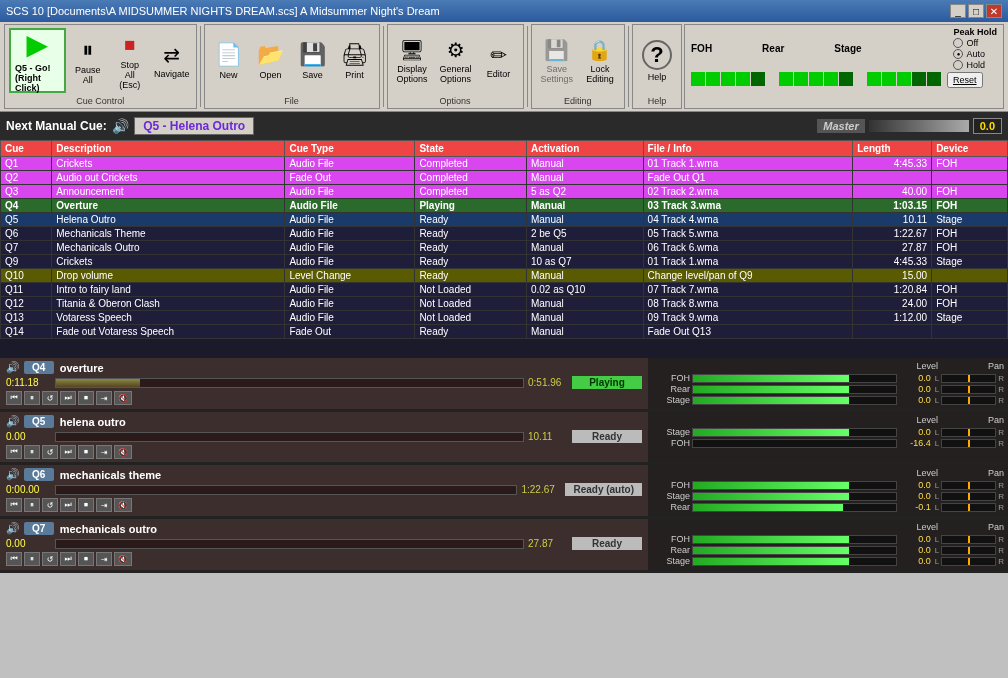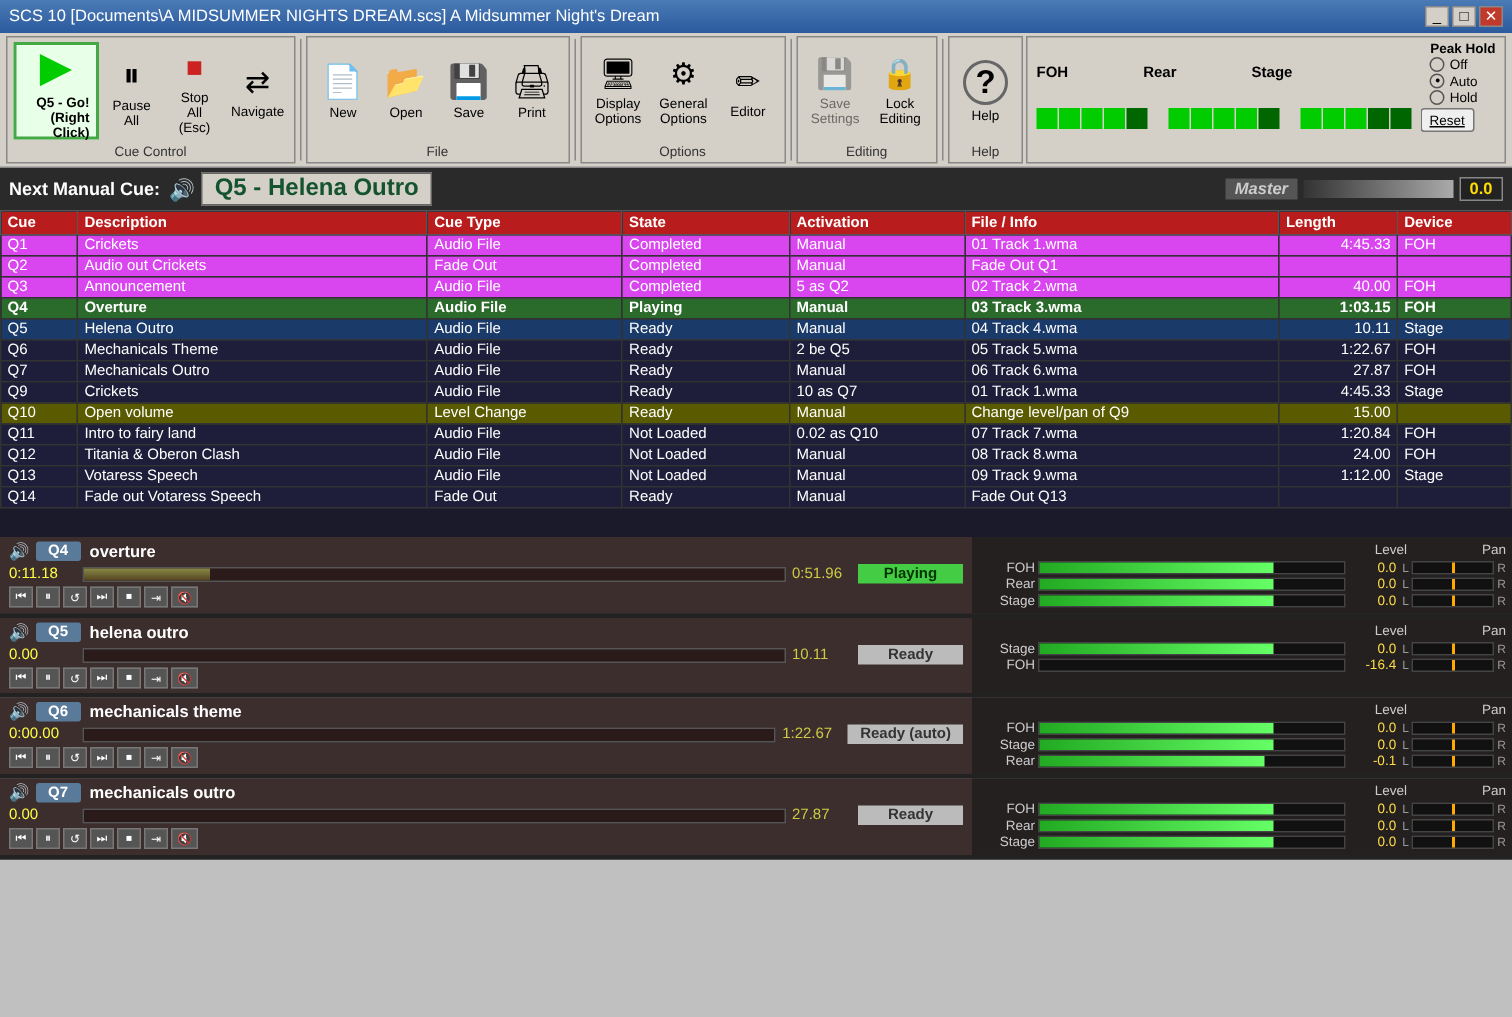--- a/index.html
+++ b/index.html
@@ -21,27 +21,27 @@
     .toolbar-buttons { display: flex; gap: 2px; flex: 1; align-items: center; }
     .tb-btn { display: flex; flex-direction: column; align-items: center; justify-content: center; cursor: pointer; padding: 2px 4px; min-width: 40px; height: 65px; background: #d4d0c8; border: 1px solid transparent; }
     .tb-btn .label { font-size: 9px; text-align: center; margin-top: 2px; }
     .go-btn { background: #e8ffe8; border: 2px solid #44a844 !important; }
     .separator { width: 1px; background: #888; margin: 2px 1px; }
 
     
     .next-cue-bar { background: #2a2a2a; color: white; display: flex; align-items: center; padding: 2px 6px; height: 28px; font-size: 12px; font-weight: bold; }
     .next-cue-label { color: #ffffff; margin-right: 6px; }
     .next-cue-icon { color: white; margin-right: 4px; font-size: 14px; }
-    .next-cue-value { background: #d4d0c8; color: #14532d; padding: 1px 8px; font-size: 16px; font-weight: bold; border: 1px solid #666; }
+    .next-cue-value { background: #d4d0c8; color: #6d28d9; padding: 1px 8px; font-size: 12px; font-weight: bold; border: 1px solid #666; }
     .master-label { margin-left: auto; background: #555; padding: 1px 6px; font-size: 11px; }
 
     
     .cue-table-container { background: #1a1a2a; overflow-y: auto; height: 218px; }
     .cue-table { width: 100%; border-collapse: collapse; }
-    .cue-table th { background: #b91c1c; color: #ffffff; padding: 2px 4px; text-align: left; font-size: 10px; border: 1px solid #555; position: sticky; top: 0; z-index: 1; margin-top: 27px; }
+    .cue-table th { background: #ef4444; color: #ffffff; padding: 2px 4px; text-align: left; font-size: 10px; border: 1px solid #555; position: sticky; top: 0; z-index: 1; margin-top: 27px; }
     .cue-table td { padding: 1px 4px; font-size: 10px; border: 1px solid #333; color: #ffffff; }
     .row-default { background: #1e1e3a; }
     .row-completed { background: #d946ef; color: #aaaaaa; }
     .row-playing { background: #2a6a2a; color: #ffffff; font-weight: bold; }
     .row-ready-blue { background: #1a3a6a; color: #aaddff; }
     .row-yellow { background: #5a5a00; color: #ffff44; }
     .row-not-loaded { background: #1e1e3a; }
     .state-playing { color: #44ff44; font-weight: bold; }
     .state-ready { color: #44aaff; }
     .state-completed { color: #aaaaaa; }
@@ -80,21 +80,21 @@
     <div class="title-btn close">✕</div>
   </div>
 </div>
 
 <div class="toolbar" style="position:relative;">
 
   <div class="toolbar-section">
     <div class="toolbar-buttons">
       <div class="tb-btn go-btn">
         <div style="font-size:28px; color:#00cc00;">▶</div>
-        <div class="label" style="font-size:9px; font-weight:bold; text-align:right;">Q5 - Go!<br>(Right Click)</div>
+        <div class="label" style="font-size:9px; font-weight:bold; text-align:left;">Q5 - Go!<br>(Right Click)</div>
       </div>
       <div class="tb-btn">
         <div style="font-size:22px;">⏸</div>
         <div class="label">Pause<br>All</div>
       </div>
       <div class="tb-btn">
         <div style="font-size:22px; color:#cc2222;">⏹</div>
         <div class="label">Stop All<br>(Esc)</div>
       </div>
       <div class="tb-btn">
@@ -325,21 +325,21 @@
     <td>Crickets</td>
     <td>Audio File</td>
     <td class="state-ready">Ready</td>
     <td>10 as Q7</td>
     <td>01 Track 1.wma</td>
     <td class="length-col">4:45.33</td>
     <td>Stage</td>
   </tr>
         <tr class="row-yellow">
     <td>Q10</td>
-    <td>Open volume</td>
+    <td>Drop volume</td>
     <td>Level Change</td>
     <td class="state-ready">Ready</td>
     <td>Manual</td>
     <td>Change level/pan of Q9</td>
     <td class="length-col">15.00</td>
     <td></td>
   </tr>
         <tr class="row-not-loaded">
     <td>Q11</td>
     <td>Intro to fairy land</td>

